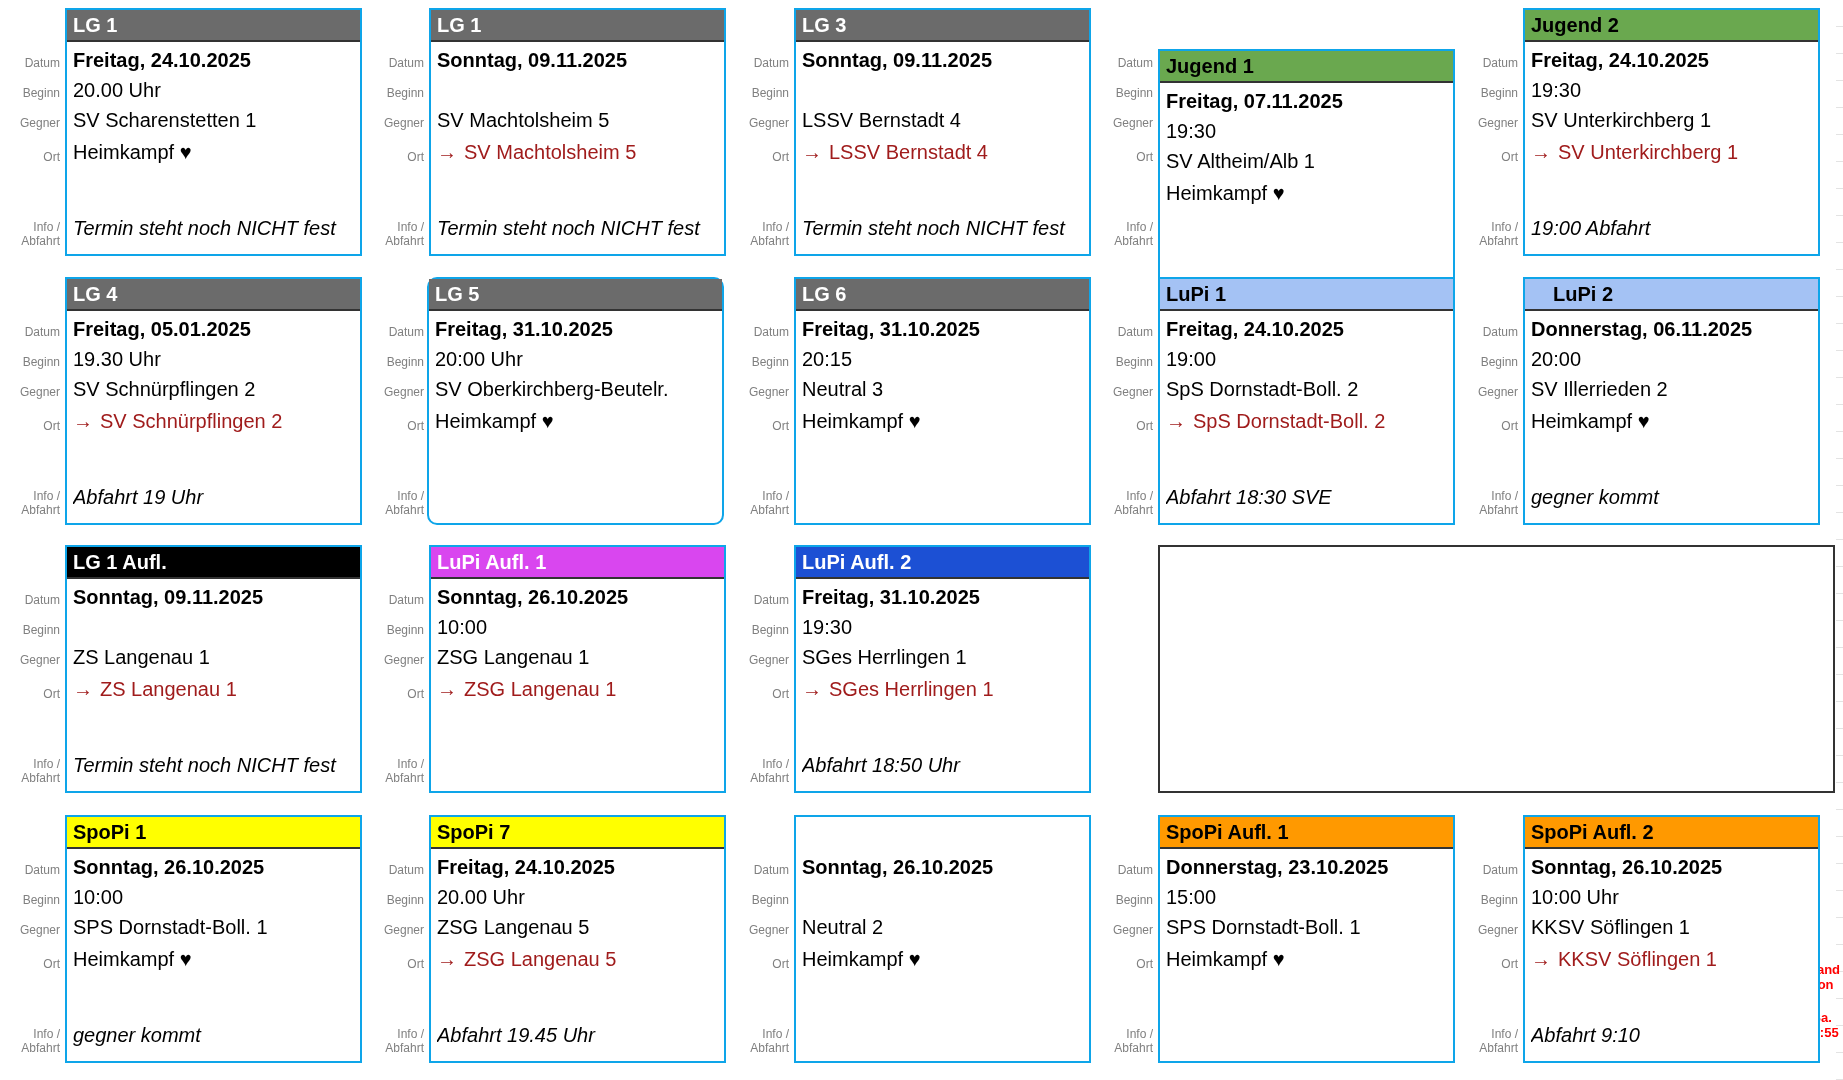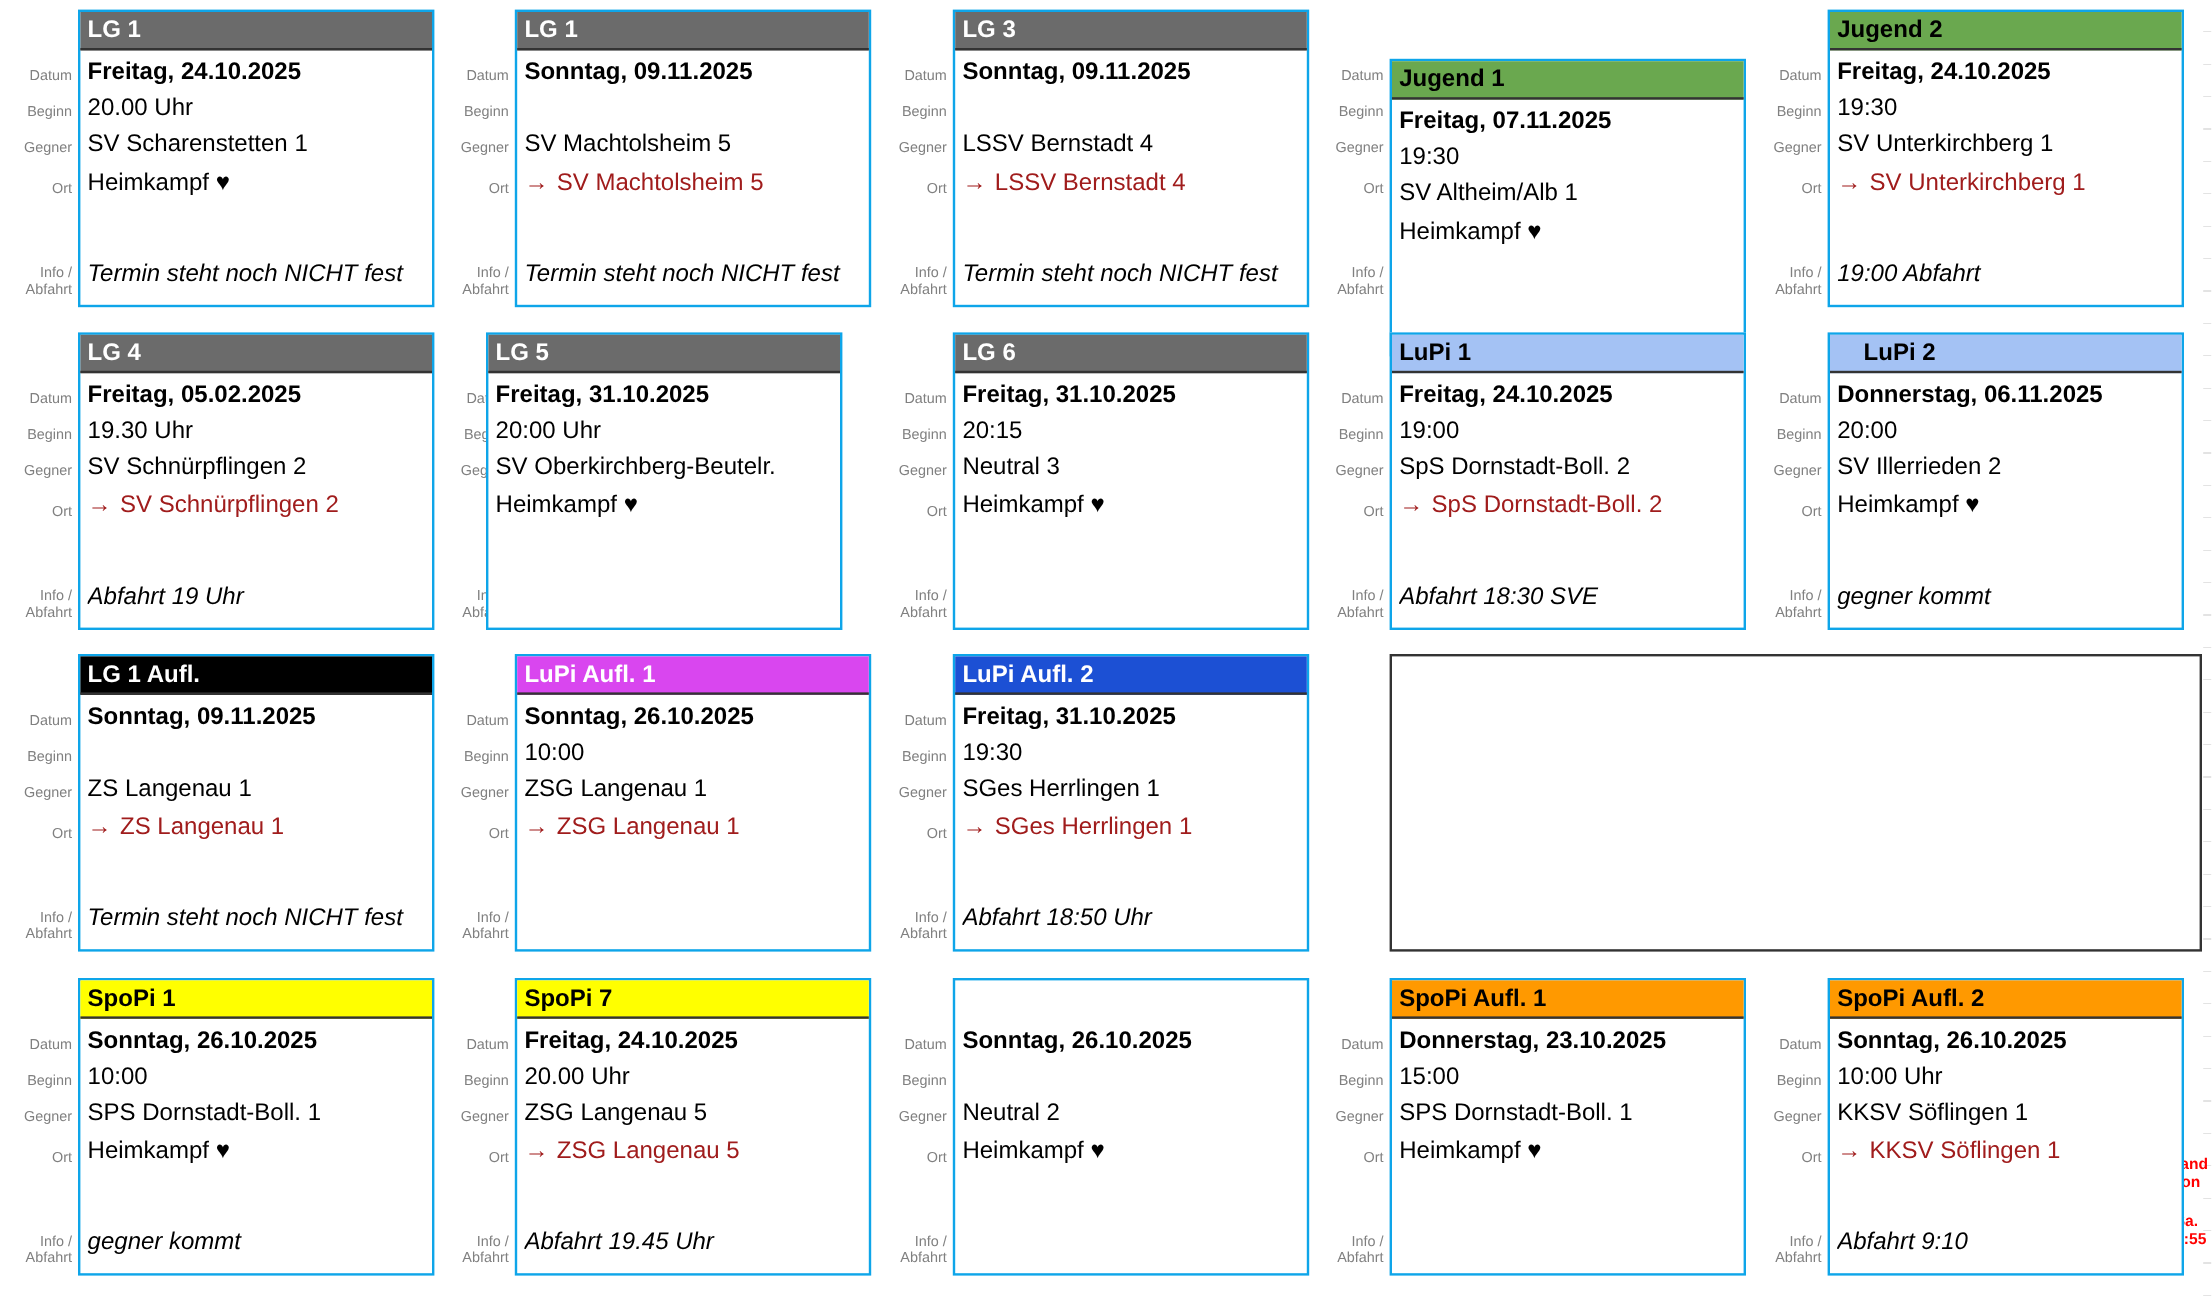--- a/index.html
+++ b/index.html
@@ -195,38 +195,38 @@
       <div class="glabel" style="top: 108px;">Gegner</div>
       <div class="glabel" style="top: 142px;">Ort</div>
       <div class="glabel" style="bottom: 8px;">
         <div>Info /</div>
         <div>Abfahrt</div>
       </div>
     </div>
     <div class="card" style="left: 65px; top: 277px;">
       <div class="card-header" style="background: rgb(107, 107, 107); color: rgb(255, 255, 255);"><span>LG 4</span></div>
       <div class="card-body">
-        <div class="row datum">Freitag, 05.02.2025</div>
+        <div class="row datum">Freitag, 05.01.2025</div>
         <div class="row beginn">19.30 Uhr</div>
         <div class="row gegner">SV Schnürpflingen 2</div>
         <div class="row ort away" style="color: rgb(160, 28, 28);"><span class="arrow">→</span><span>SV Schnürpflingen 2</span></div>
         <div class="row info">Abfahrt 19 Uhr</div>
       </div>
     </div>
     <div class="gutter" style="left: 366px; top: 277px;">
       <div class="glabel" style="top: 48px;">Datum</div>
       <div class="glabel" style="top: 78px;">Beginn</div>
       <div class="glabel" style="top: 108px;">Gegner</div>
       <div class="glabel" style="top: 142px;">Ort</div>
       <div class="glabel" style="bottom: 8px;">
         <div>Info /</div>
         <div>Abfahrt</div>
       </div>
     </div>
-    <div class="card" style="left: 405px; top: 277px;">
+    <div class="card" style="left: 427px; top: 277px; border-radius: 10px;">
       <div class="card-header" style="background: rgb(107, 107, 107); color: rgb(255, 255, 255);"><span>LG 5</span></div>
       <div class="card-body">
         <div class="row datum">Freitag, 31.10.2025</div>
         <div class="row beginn">20:00 Uhr</div>
         <div class="row gegner">SV Oberkirchberg-Beutelr.</div>
         <div class="row ort">Heimkampf ♥</div>
         <div class="row info"></div>
       </div>
     </div>
     <div class="gutter" style="left: 731px; top: 277px;">

